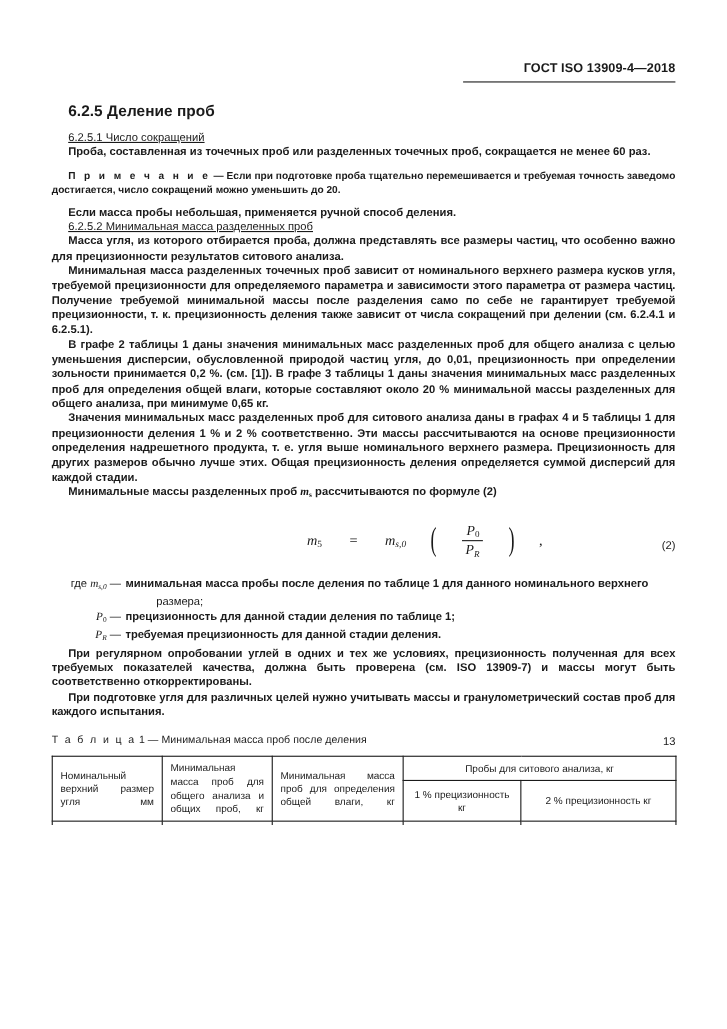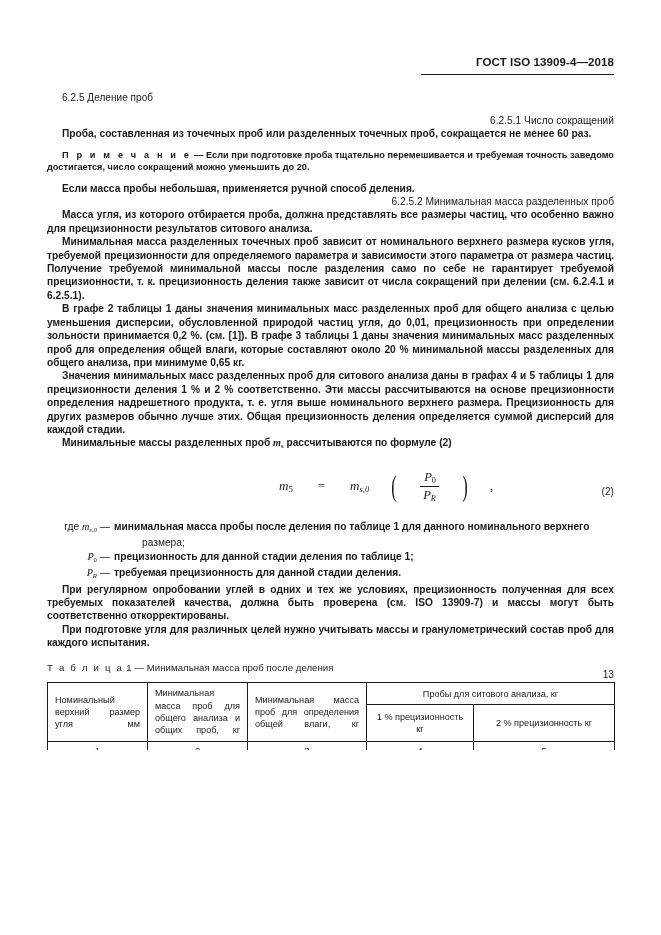--- a/index.html
+++ b/index.html
@@ -43,42 +43,43 @@
 
   
   .content {
     position: absolute;
     top: 92px;
     left: 47px;
     width: 567px;
   }
 
   h2.clause-title {
-    font-size: 10px;
-    font-weight: normal;
+    font-size: 14px;
+    font-weight: bold;
     margin: 0 0 11px 0;
     padding-left: 15px;
     letter-spacing: 0.05px;
   }
 
   p {
     margin: 0;
     font-size: 10.2px;
     line-height: 13.4px;
     text-align: justify;
     text-justify: inter-word;
     letter-spacing: 0.01px;
   }
   p.indent {
     text-indent: 15px;
     font-weight: bold;
   }
   p.sub-head {
     text-indent: 15px;
-    text-align: right;
+    text-align: left;
+    text-decoration: underline;
   }
   .gap-md { height: 8px; }
   .gap-lg { height: 11px; }
 
   .note {
     font-size: 9.2px;
     line-height: 12.4px;
     text-align: justify;
     text-indent: 15px;
     margin: 0;

